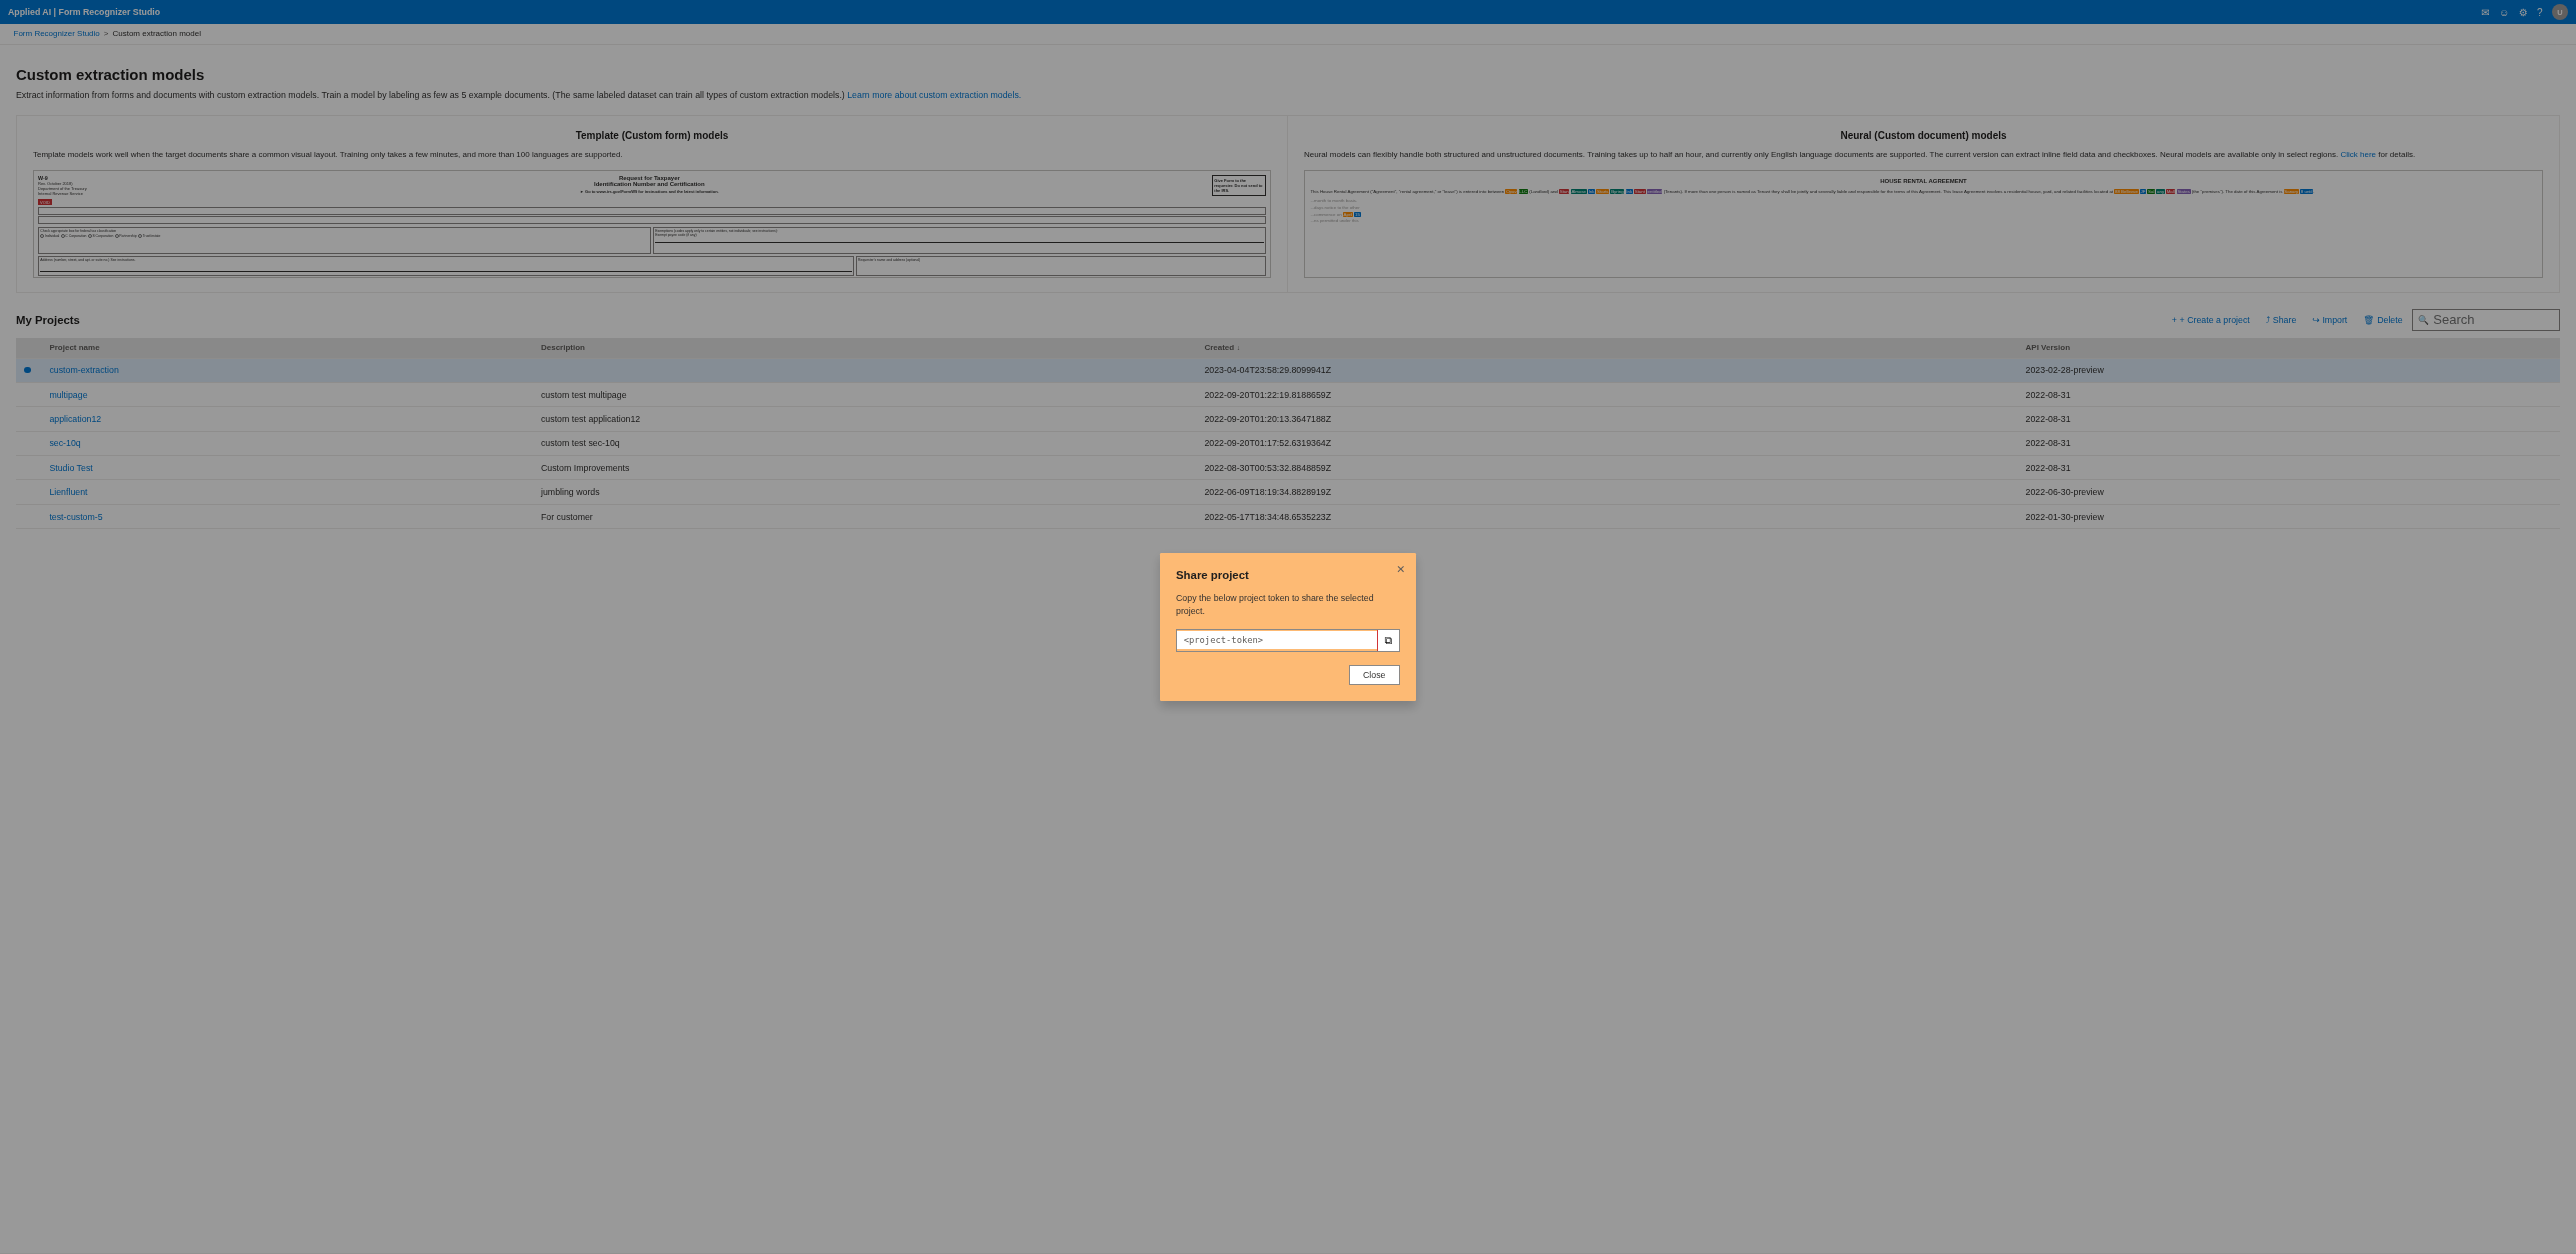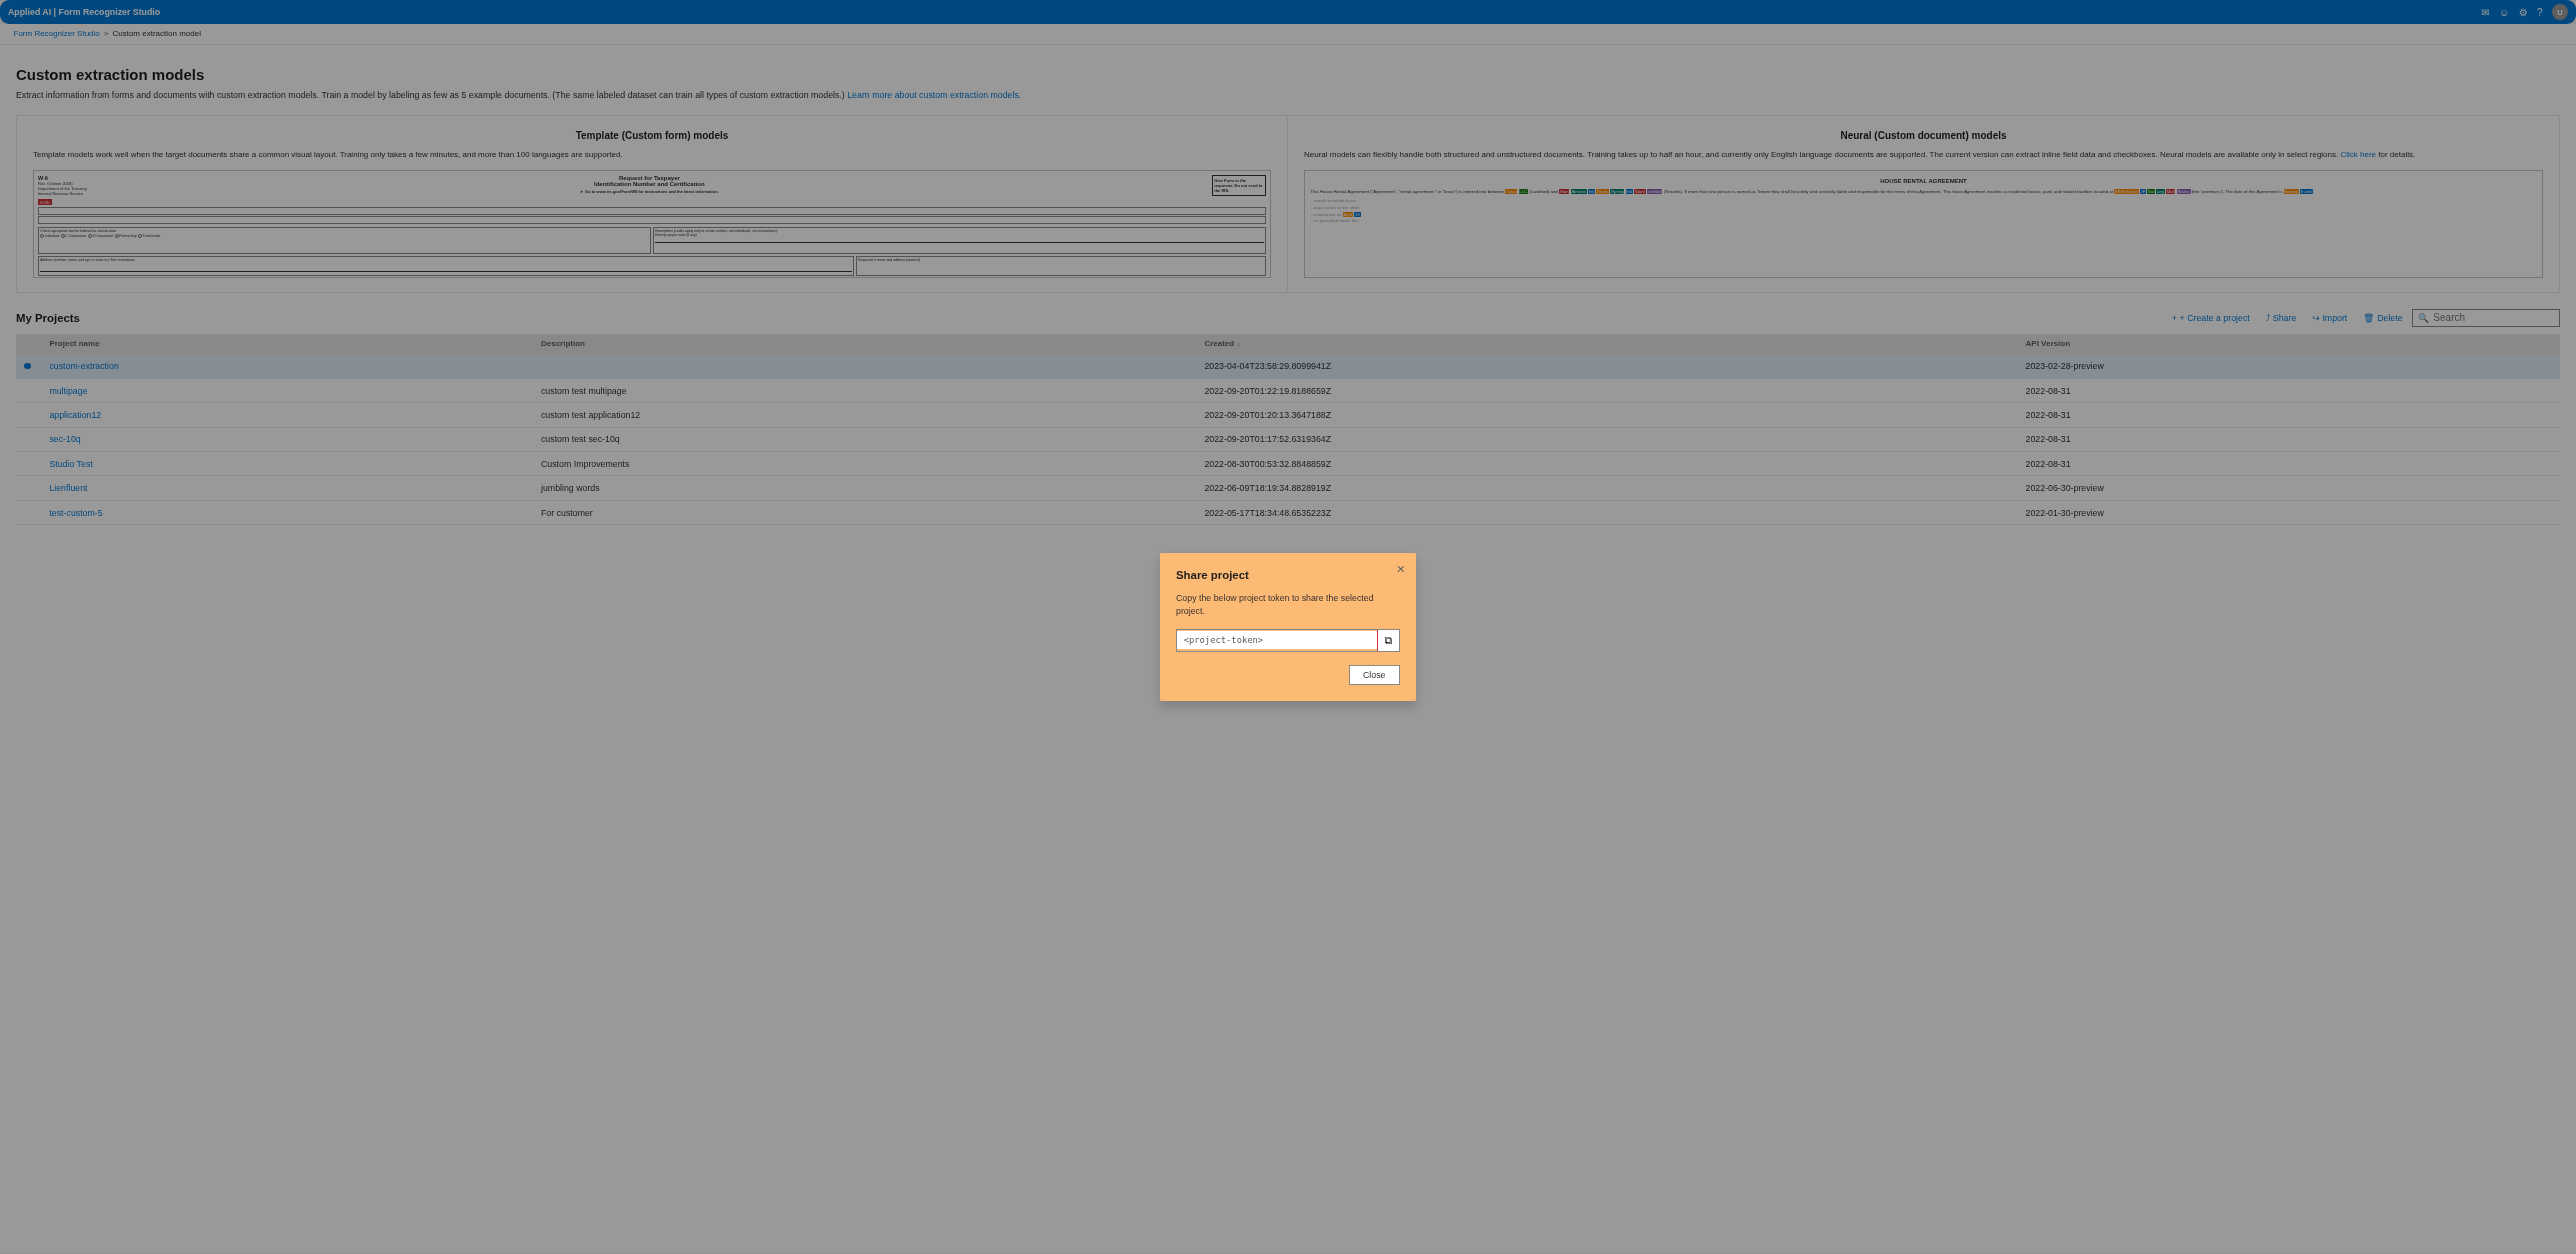--- a/index.html
+++ b/index.html
@@ -6,21 +6,20 @@
     body { font-family: 'Segoe UI', Arial, sans-serif; font-size: 8.8px; background: #f3f2f1; color: #323130; }
 
     
     .top-bar {
       background: #0078d4;
       height: 24px;
       display: flex;
       align-items: center;
       padding: 0 8px;
       justify-content: space-between;
-      border-radius: 9px;
     }
     .top-bar-title {
       color: white;
       font-size: 8.8px;
       font-weight: 600;
     }
     .top-bar-icons {
       display: flex;
       align-items: center;
       gap: 9.4px;
@@ -186,21 +185,21 @@
       align-items: center;
       border: 0.7px solid #8a8886;
       padding: 2.7px 5.4px;
       background: white;
       width: 148px;
       gap: 4px;
     }
     .search-box input {
       border: none;
       outline: none;
-      font-size: 10px;
+      font-size: 13px;
       width: 100%;
       color: #323130;
     }
 
     
     .projects-table {
       width: 100%;
       border-collapse: collapse;
     }
     .projects-table th {

